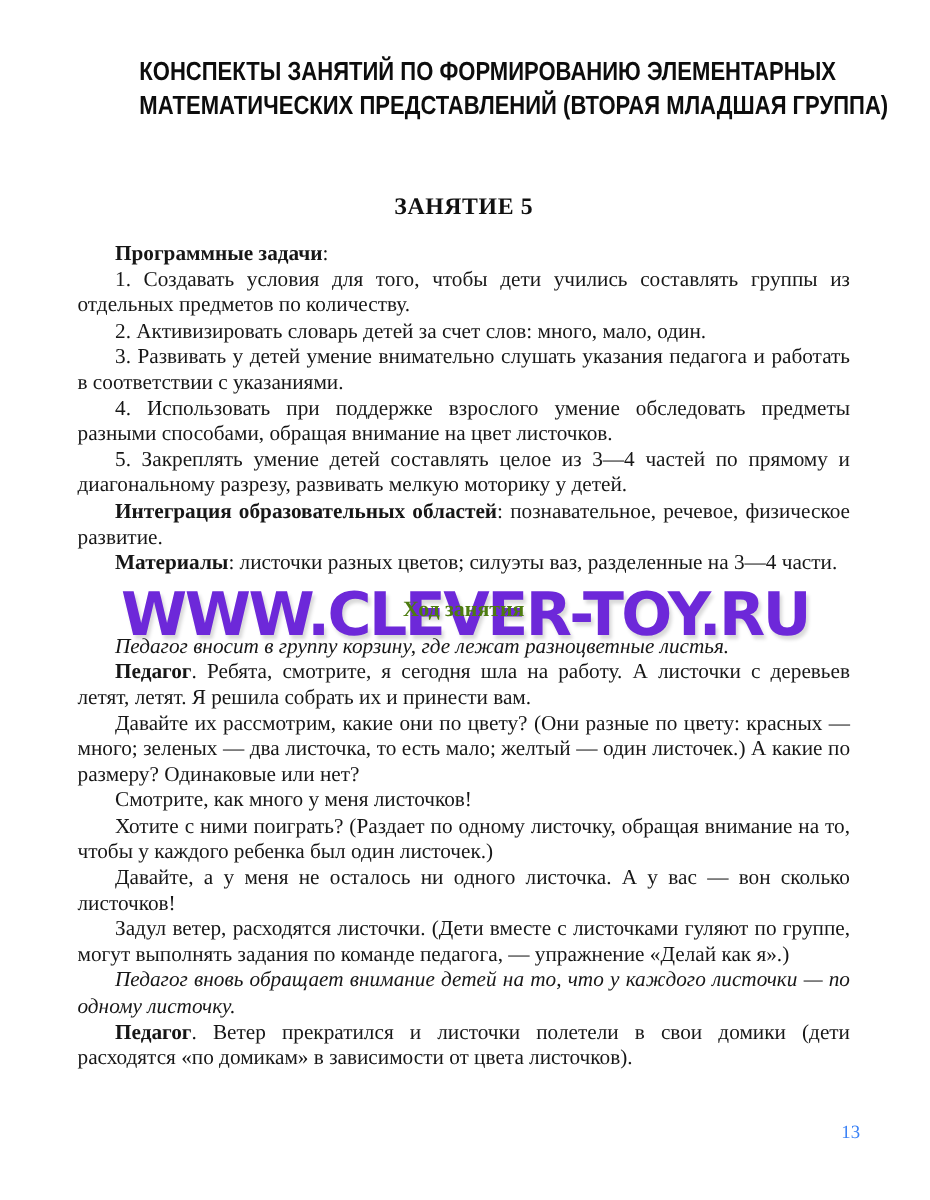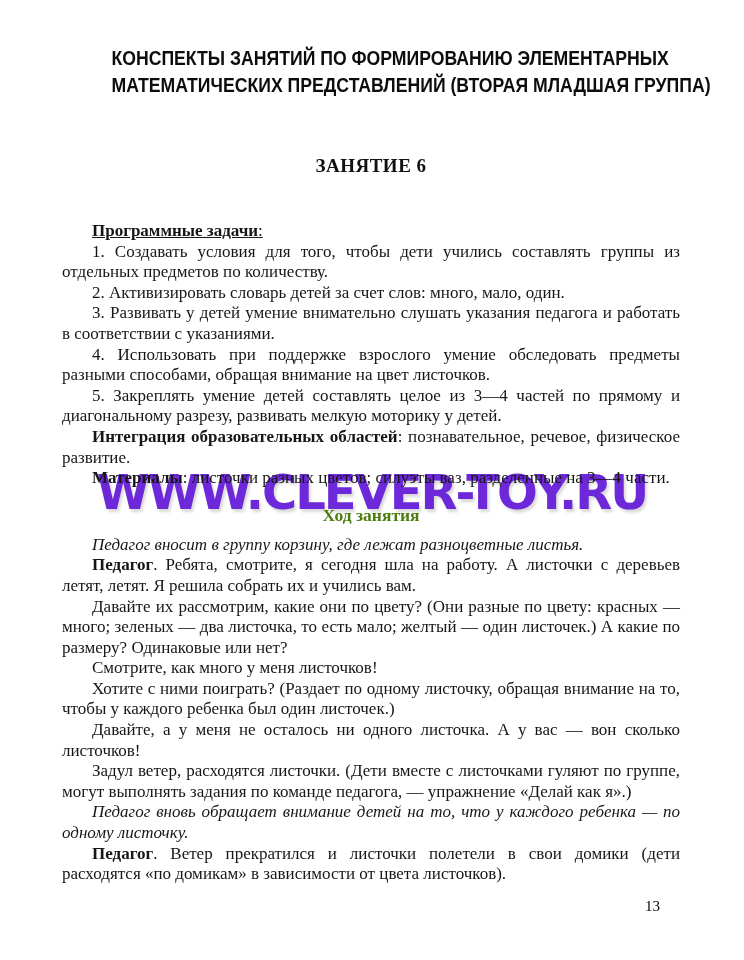--- a/index.html
+++ b/index.html
@@ -44,21 +44,21 @@
   }
   .p {
     margin: 0;
     text-indent: 30px;
     text-align: justify;
     font-size: 17px;
     line-height: 20.6px;
     hyphens: auto;
     -webkit-hyphens: auto;
   }
-  .p.first { margin-top: 44px; text-decoration: underline; }
+  .p.first { margin-top: 16px; }
   .section {
     margin: 16px 0 9px 0;
     text-align: center;
     font-size: 17.5px;
     font-weight: bold;
     color: #4d7c0f;
   }
   .i { font-style: italic; }
   .b { font-weight: bold; }
   .watermark {
@@ -72,60 +72,60 @@
     font-size: 48px;
     letter-spacing: -2px;
     color: #6d28d9;
     text-shadow: 2px 3px 3px #d9d9d9;
     white-space: nowrap;
     user-select: none;
   }
   .pagenum {
     position: absolute;
     top: 898px;
-    right: 84px;
+    right: 56px;
     font-size: 15px;
-    color: #000000;
+    color: #3b82f6;
     z-index: 1;
   }
 </style>
 </head>
 <body>
 
 <div class="page">
 
   <div class="watermark">WWW.CLEVER-TOY.RU</div>
 
   <div class="content">
 
     <h1 class="doc-title">
       <span class="tline">КОНСПЕКТЫ ЗАНЯТИЙ ПО ФОРМИРОВАНИЮ ЭЛЕМЕНТАРНЫХ</span>
       <span class="tline">МАТЕМАТИЧЕСКИХ ПРЕДСТАВЛЕНИЙ (ВТОРАЯ МЛАДШАЯ ГРУППА)</span>
     </h1>
 
-    <h2 class="lesson">ЗАНЯТИЕ 6</h2>
+    <h2 class="lesson">ЗАНЯТИЕ 5</h2>
 
     <p class="p first"><span class="b">Программные задачи</span><span>:</span></p>
     <p class="p">1. Создавать условия для того, чтобы дети учились составлять группы из отдельных предметов по количеству.</p>
     <p class="p">2. Активизировать словарь детей за счет слов: много, мало, один.</p>
     <p class="p">3. Развивать у детей умение внимательно слушать указания педагога и работать в соответствии с указаниями.</p>
     <p class="p">4. Использовать при поддержке взрослого умение обследовать предметы разными способами, обращая внимание на цвет листочков.</p>
     <p class="p">5. Закреплять умение детей составлять целое из 3—4 частей по прямому и диагональному разрезу, развивать мелкую моторику у детей.</p>
     <p class="p"><span class="b">Интеграция образовательных областей</span><span>: познавательное, речевое, физическое развитие.</span></p>
     <p class="p"><span class="b">Материалы</span><span>: листочки разных цветов; силуэты ваз, разделенные на 3—4 части.</span></p>
 
     <h3 class="section">Ход занятия</h3>
 
     <p class="p i">Педагог вносит в группу корзину, где лежат разноцветные листья.</p>
-    <p class="p"><span class="b">Педагог</span><span>. Ребята, смотрите, я сегодня шла на работу. А листочки с деревьев летят, летят. Я решила собрать их и учились вам.</span></p>
+    <p class="p"><span class="b">Педагог</span><span>. Ребята, смотрите, я сегодня шла на работу. А листочки с деревьев летят, летят. Я решила собрать их и принести вам.</span></p>
     <p class="p">Давайте их рассмотрим, какие они по цвету? (Они разные по цвету: красных — много; зеленых — два листочка, то есть мало; желтый — один листочек.) А какие по размеру? Одинаковые или нет?</p>
     <p class="p">Смотрите, как много у меня листочков!</p>
     <p class="p">Хотите с ними поиграть? (Раздает по одному листочку, обращая внимание на то, чтобы у каждого ребенка был один листочек.)</p>
     <p class="p">Давайте, а у меня не осталось ни одного листочка. А у вас — вон сколько листочков!</p>
     <p class="p">Задул ветер, расходятся листочки. (Дети вместе с листочками гуляют по группе, могут выполнять задания по команде педагога, — упражнение «Делай как я».)</p>
-    <p class="p i">Педагог вновь обращает внимание детей на то, что у каждого ребенка — по одному листочку.</p>
+    <p class="p i">Педагог вновь обращает внимание детей на то, что у каждого листочки — по одному листочку.</p>
     <p class="p"><span class="b">Педагог</span><span>. Ветер прекратился и листочки полетели в свои домики (дети расходятся «по домикам» в зависимости от цвета листочков).</span></p>
 
   </div>
 
   <div class="pagenum">13</div>
 
 </div>
 
 </body></html>

